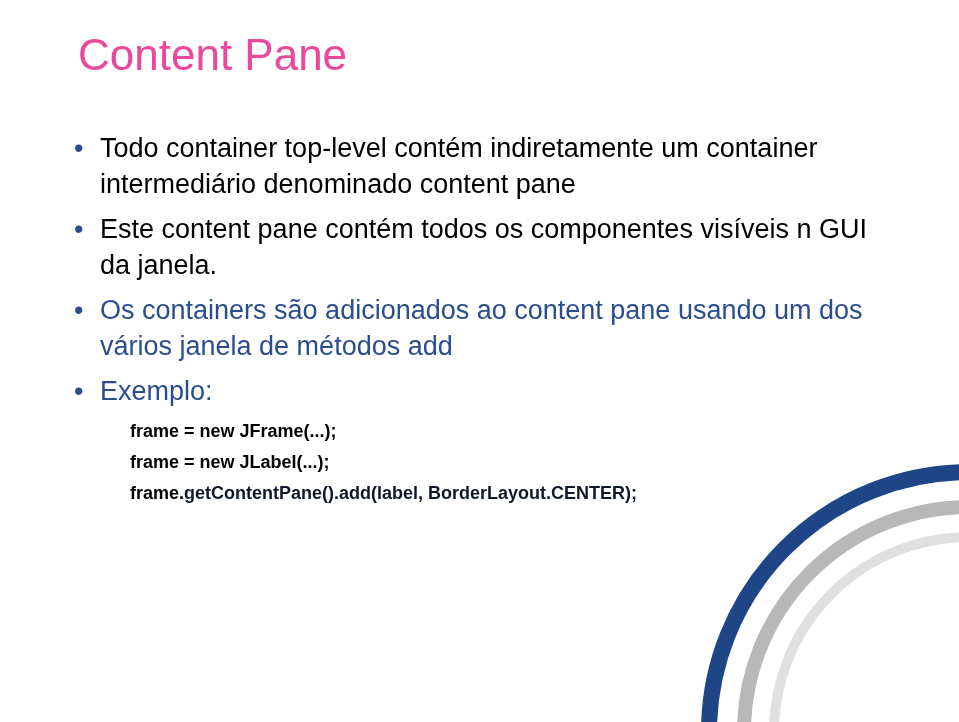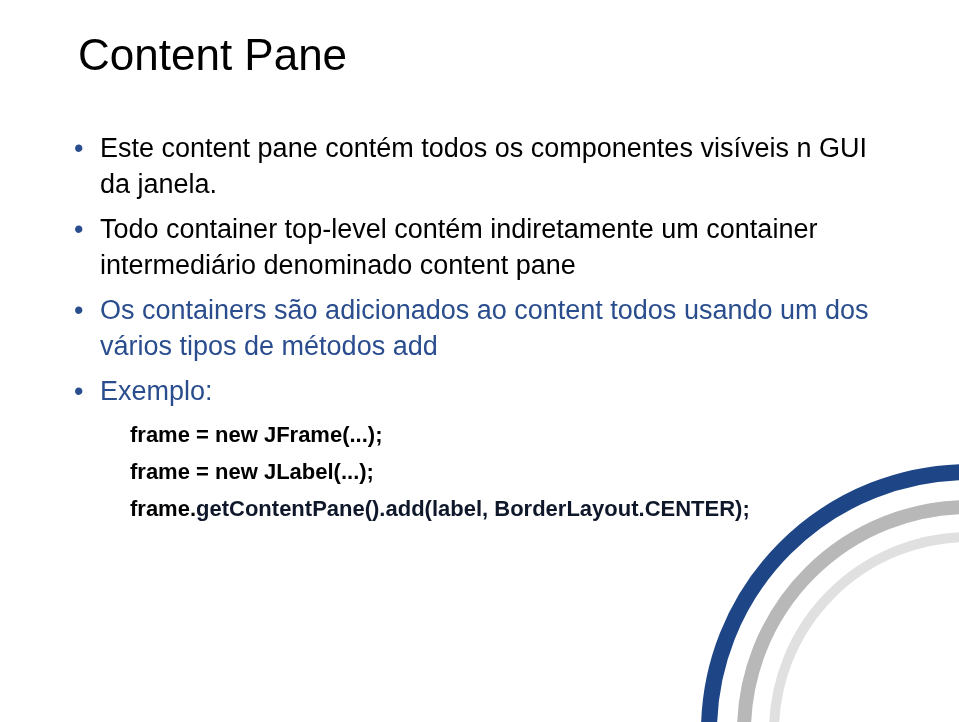--- a/index.html
+++ b/index.html
@@ -15,21 +15,21 @@
       position: relative;
       overflow: hidden;
     }
     .slide {
       padding: 30px 70px 40px 70px;
       width: 100%;
       height: 100%;
       position: relative;
     }
     .title {
-      color: #000000;
+      color: #ec4899;
       font-size: 44px;
       font-weight: 400;
       font-family: Arial, Helvetica, sans-serif;
       margin-bottom: 50px;
       margin-left: 8px;
     }
     .bullet-list {
       list-style: none;
       padding-left: 0;
     }
@@ -52,21 +52,21 @@
     }
     .bullet-item.blue-text {
       color: #2a4d8e;
     }
     .sub-list {
       list-style: none;
       padding-left: 30px;
       margin-top: 8px;
     }
     .sub-item {
-      font-size: 22px;
+      font-size: 18px;
       font-weight: bold;
       font-family: Verdana, Geneva, sans-serif;
       color: #000000;
       line-height: 1.6;
       margin-bottom: 2px;
     }
     .code-blue {
       color: #0f172a;
     }
     .corner-graphic {
@@ -78,23 +78,23 @@
       pointer-events: none;
     }
   </style>
 </head>
 <body>
 
 <div class="slide">
   <h1 class="title">Content Pane</h1>
 
   <ul class="bullet-list">
+    <li class="bullet-item">Todo container top-level contém indiretamente um container intermediário denominado content pane</li>
     <li class="bullet-item">Este content pane contém todos os componentes visíveis n GUI da janela.</li>
-    <li class="bullet-item">Todo container top-level contém indiretamente um container intermediário denominado content pane</li>
-    <li class="bullet-item blue-text">Os containers são adicionados ao content todos usando um dos vários tipos de métodos add</li>
+    <li class="bullet-item blue-text">Os containers são adicionados ao content pane usando um dos vários janela de métodos add</li>
     <li class="bullet-item blue-text">
       <span>Exemplo:</span>
       <ul class="sub-list">
         <li class="sub-item">frame = new JFrame(...);</li>
         <li class="sub-item">frame = new JLabel(...);</li>
         <li class="sub-item"><span>frame.</span><span class="code-blue">getContentPane().add(label, BorderLayout.CENTER);</span></li>
       </ul>
     </li>
   </ul>
 

